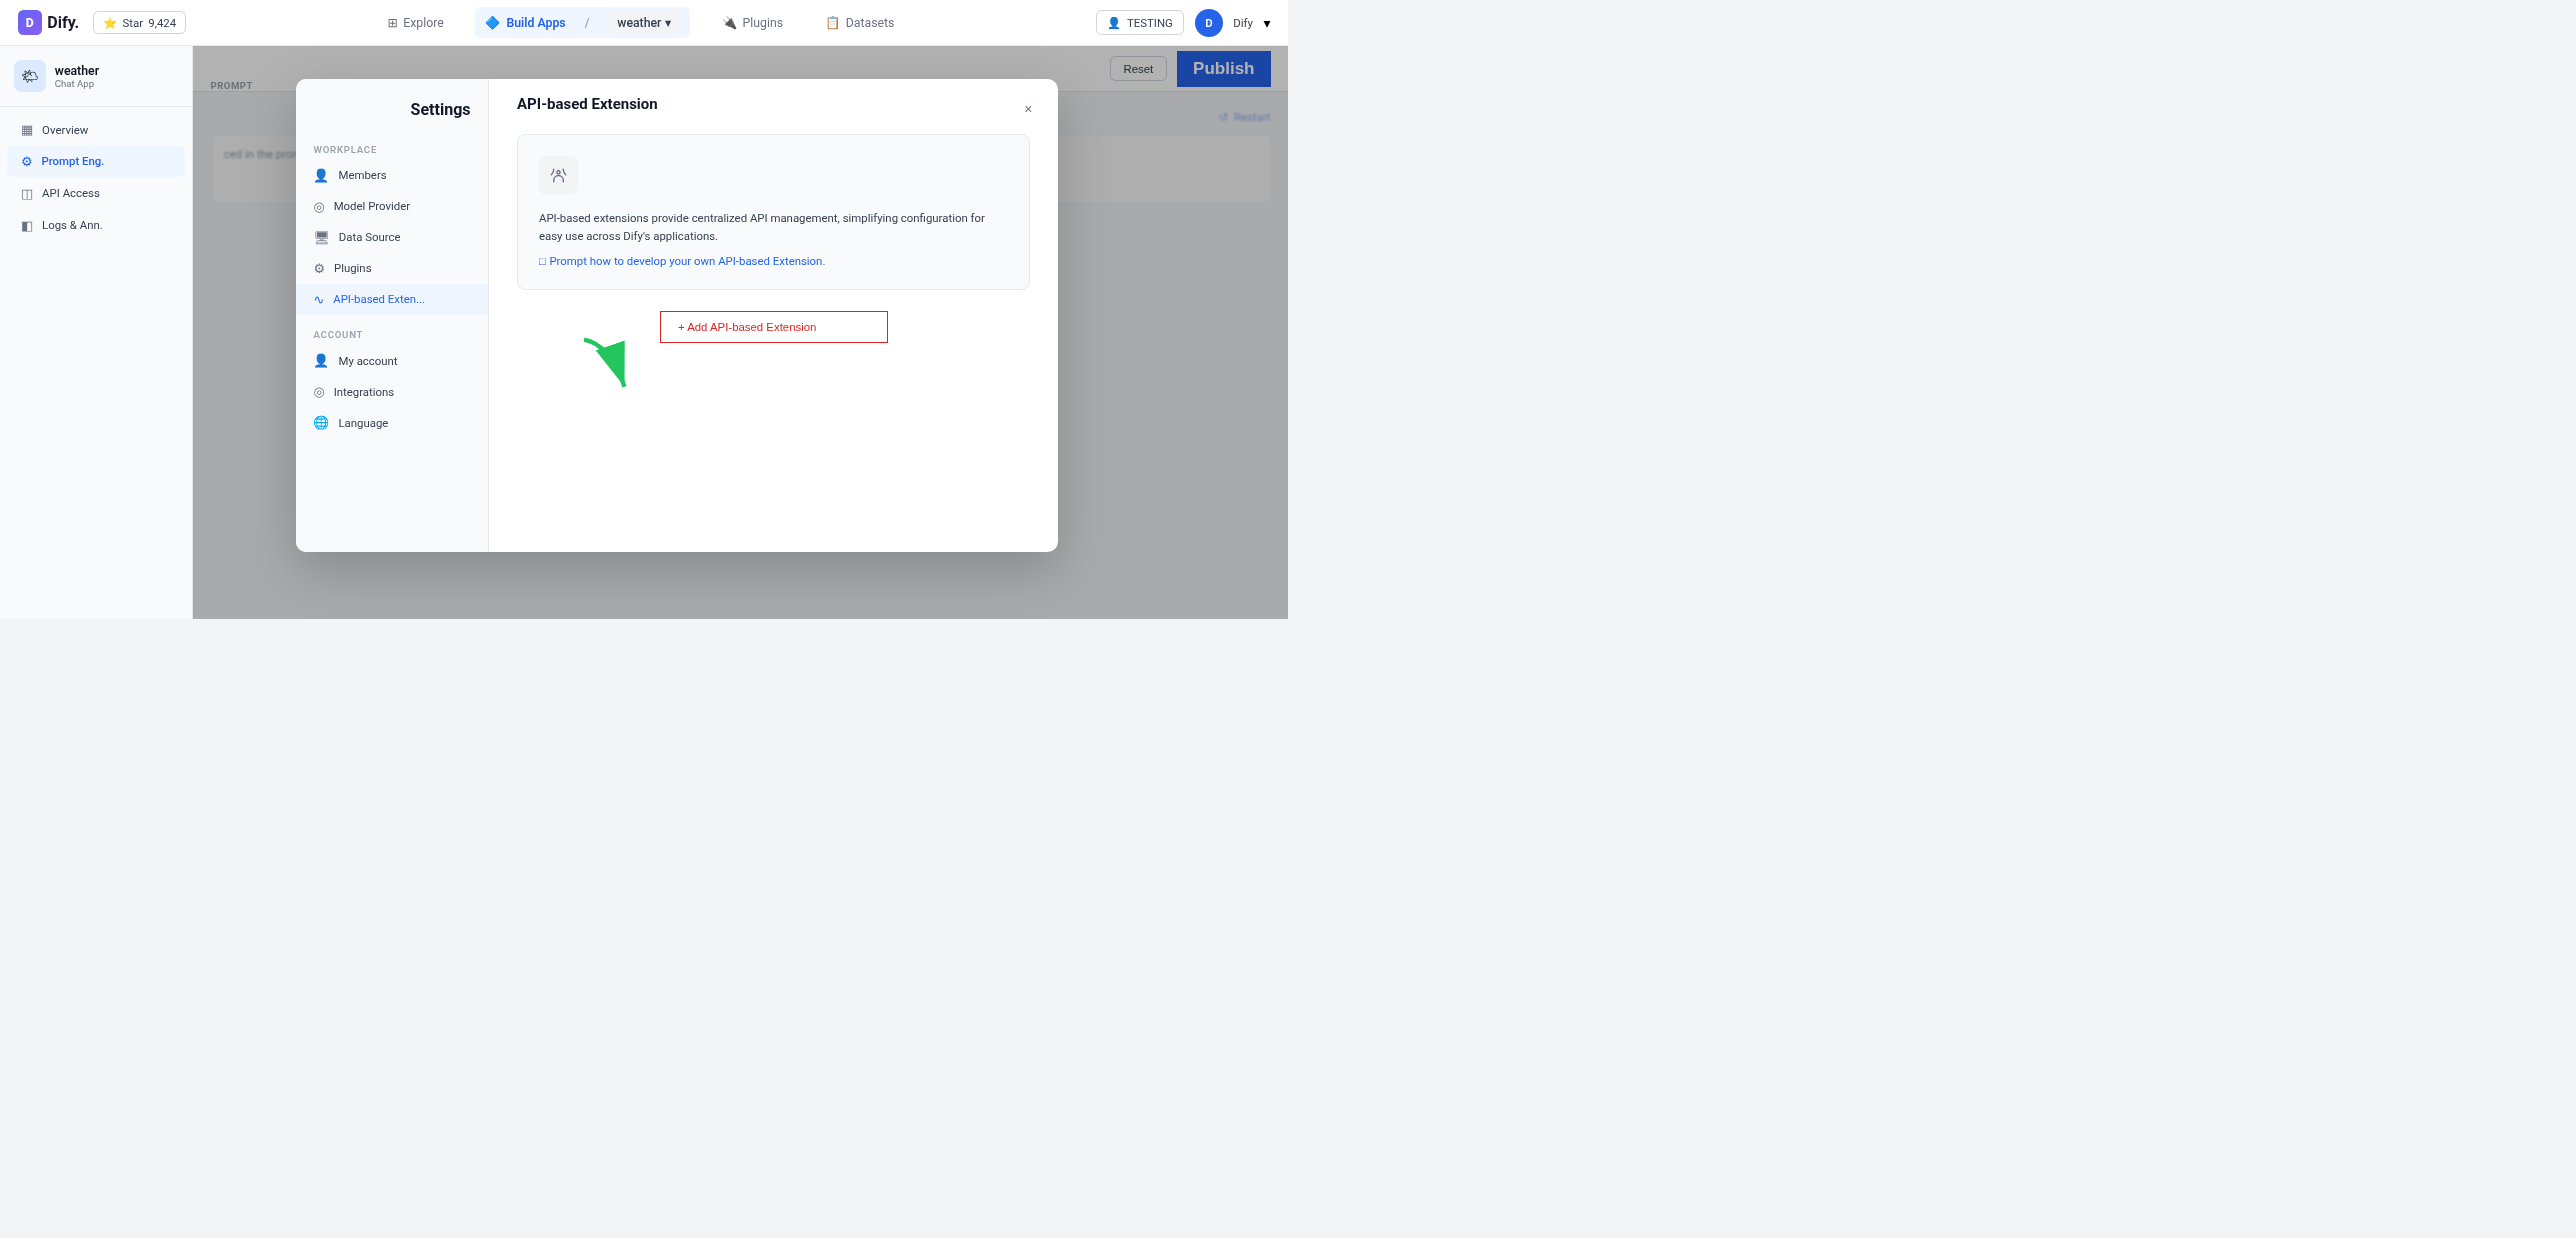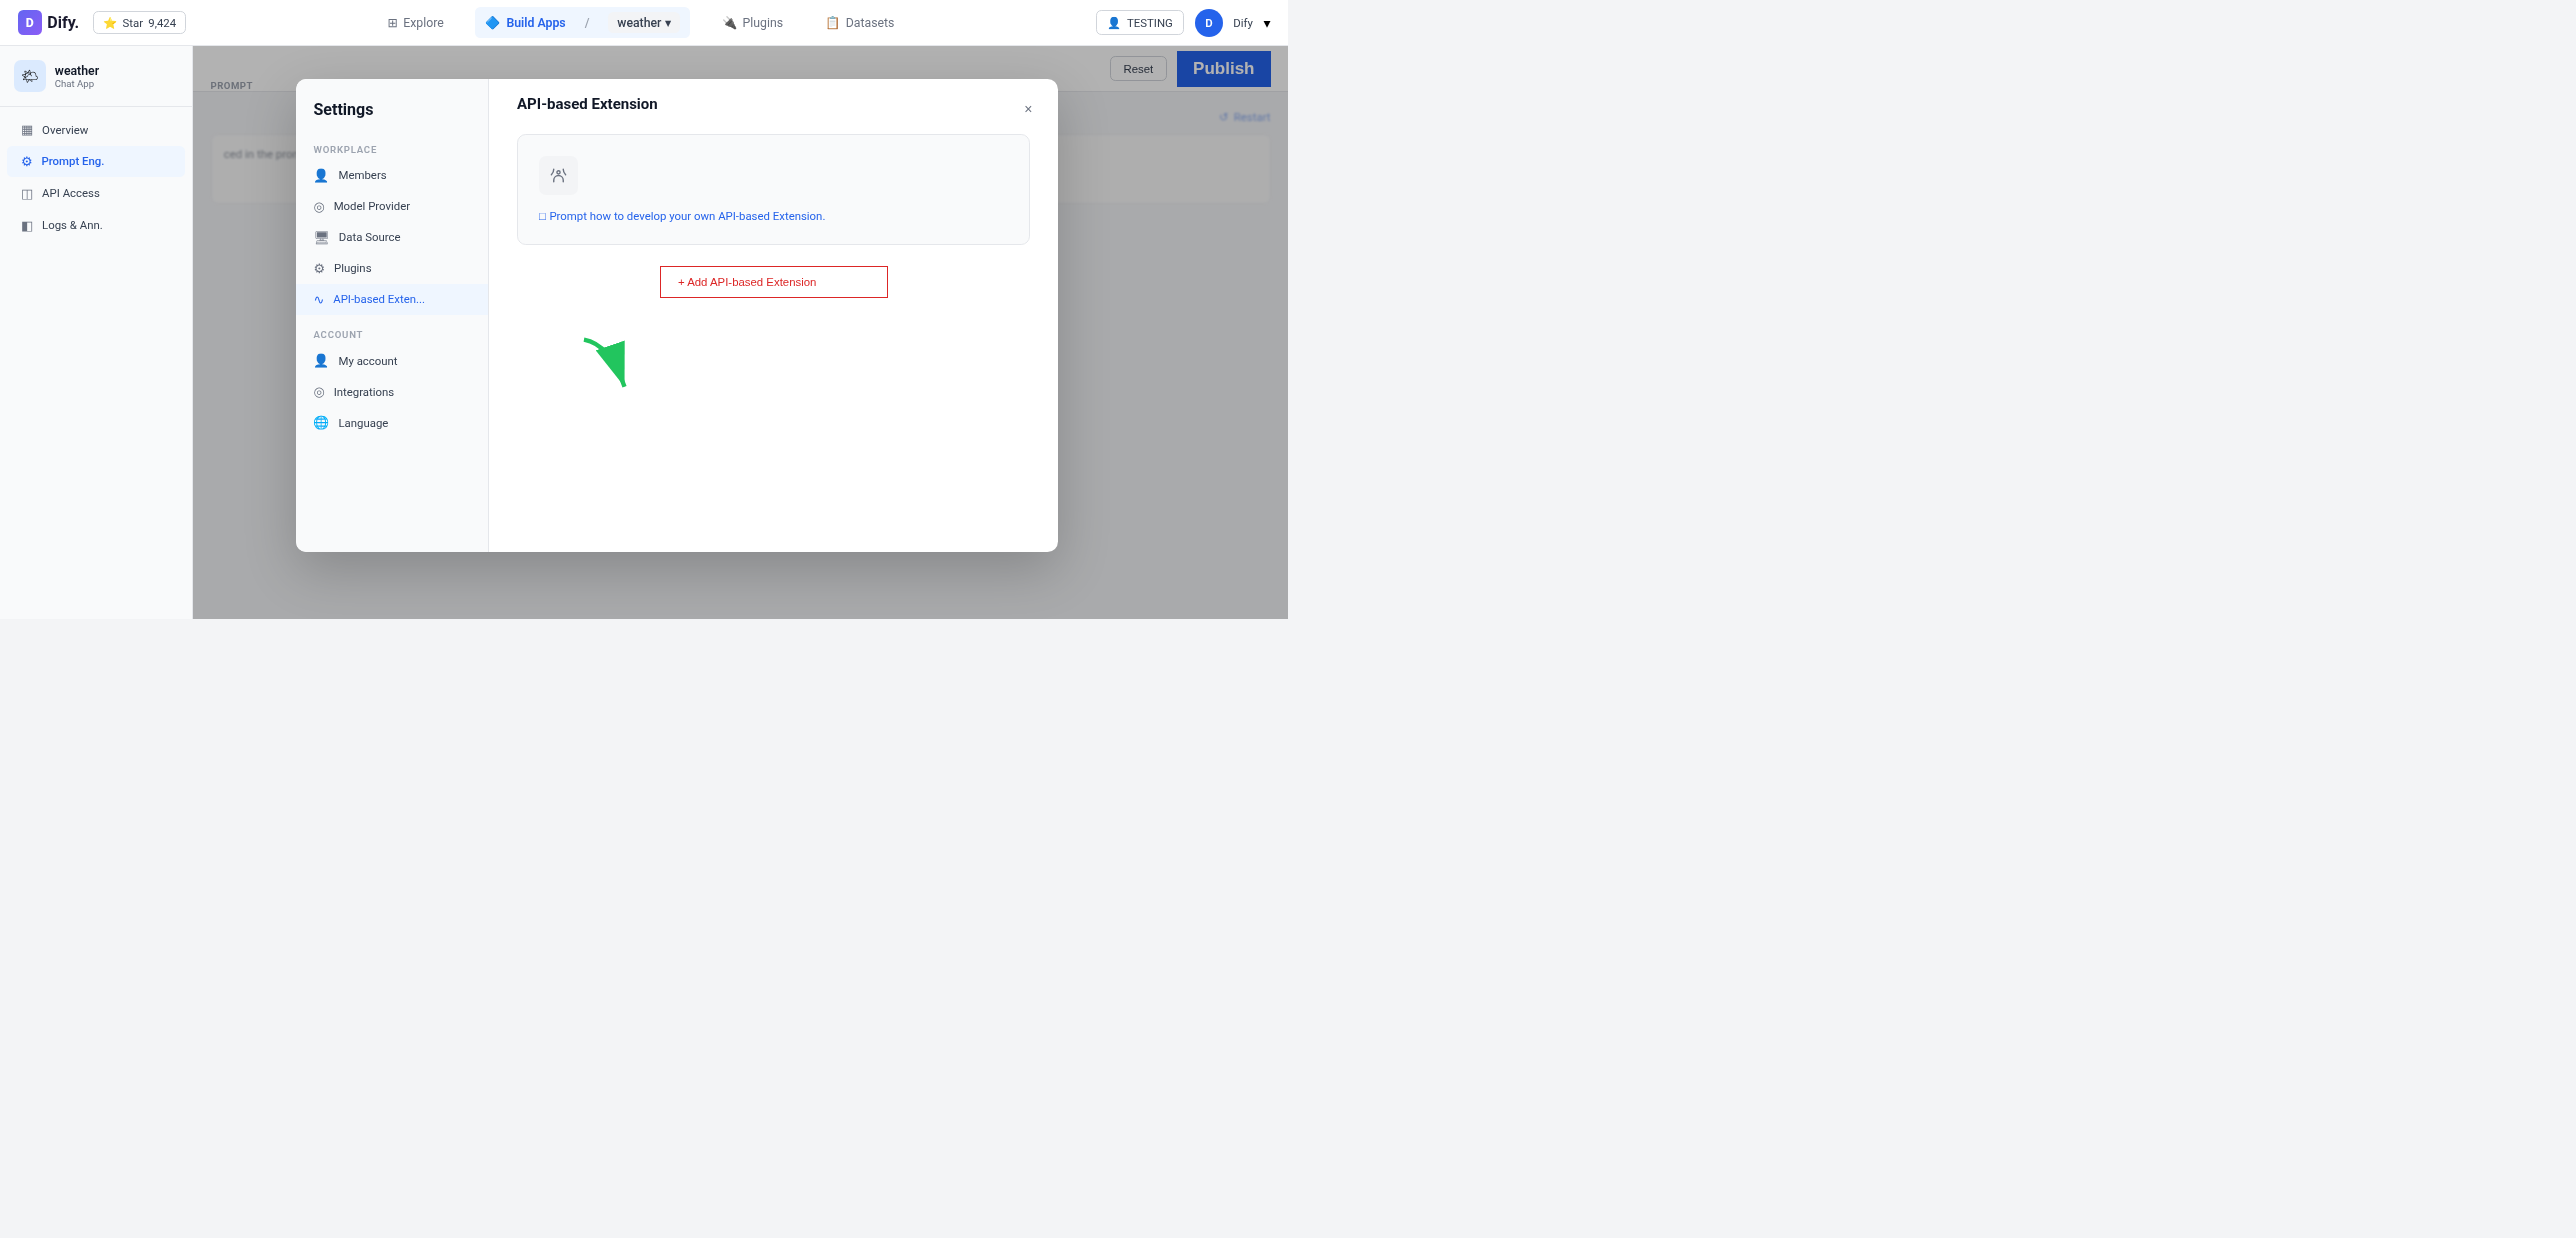--- a/index.html
+++ b/index.html
@@ -285,20 +285,21 @@
       background: #f9fafb;
       border-right: 0.9px solid #e5e7eb;
       padding: 21px 0;
       flex-shrink: 0;
     }
     .settings-title {
       font-size: 16px;
       font-weight: 700;
       color: #111827;
       padding: 0 17.5px 17.5px;
+      text-align: right;
     }
     .settings-section-label {
       font-size: 9.6px;
       font-weight: 600;
       color: #9ca3af;
       letter-spacing: 0.08em;
       padding: 0 17.5px;
       margin-bottom: 5.3px;
       margin-top: 7px;
     }
@@ -566,20 +567,21 @@
 
           <div class="info-box">
             <div class="info-box-icon">
               <svg width="19" height="19" viewBox="0 0 24 24" fill="none" stroke="#6b7280" stroke-width="1.8" stroke-linecap="round" stroke-linejoin="round">
                 <circle cx="12" cy="8" r="2"></circle>
                 <path d="M6 20v-2a6 6 0 0 1 12 0v2"></path>
                 <path d="M3 11c2-2 3-4 3-7"></path>
                 <path d="M21 11c-2-2-3-4-3-7"></path>
               </svg>
             </div>
+            <p class="info-box-text">API-based extensions provide centralized API management, simplifying configuration for easy use across Dify's applications.</p>
             <a class="info-box-link">
               <span>□</span>
               <span>Prompt how to develop your own API-based Extension.</span>
             </a>
           </div>
 
           <button class="add-extension-btn">
             <span>+ Add API-based Extension</span>
           </button>
         </div>

